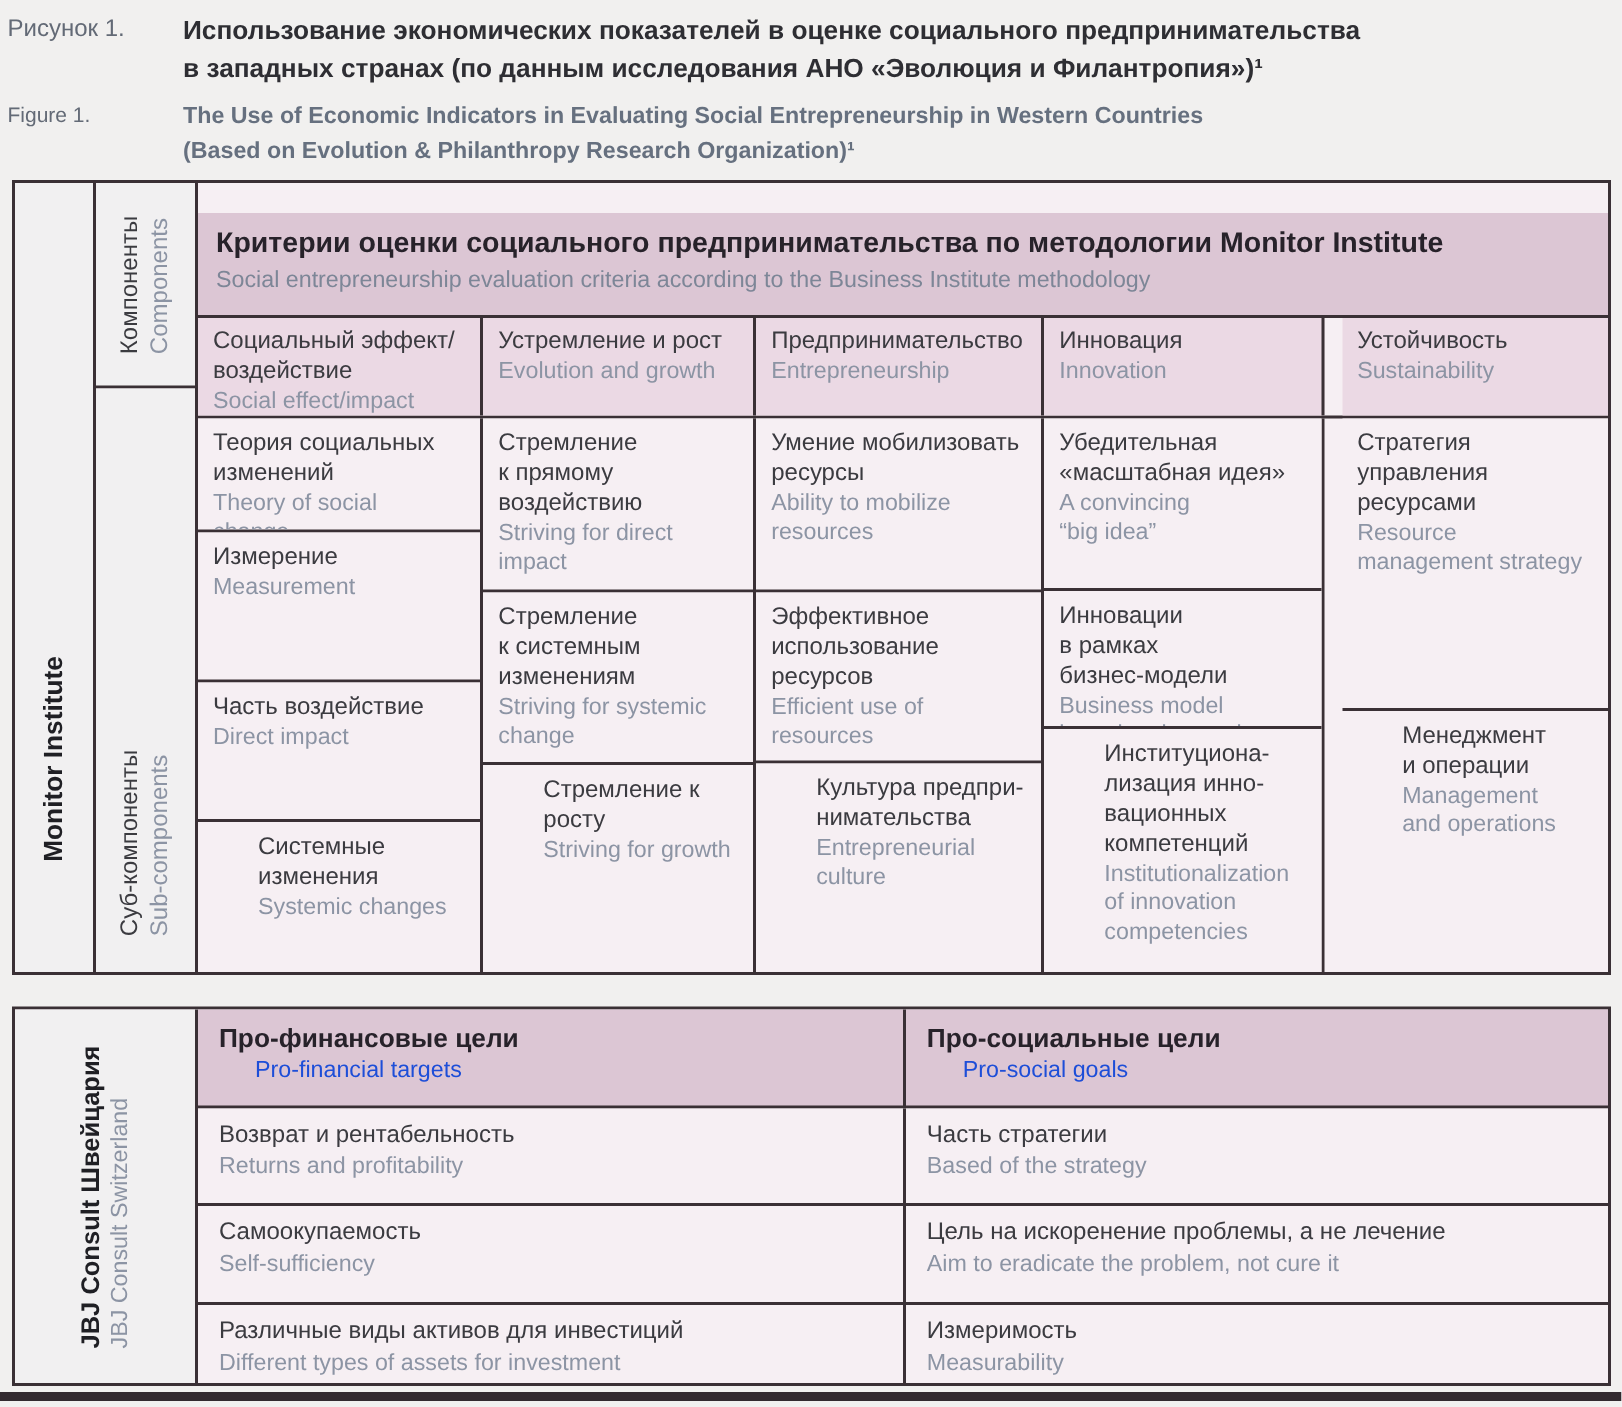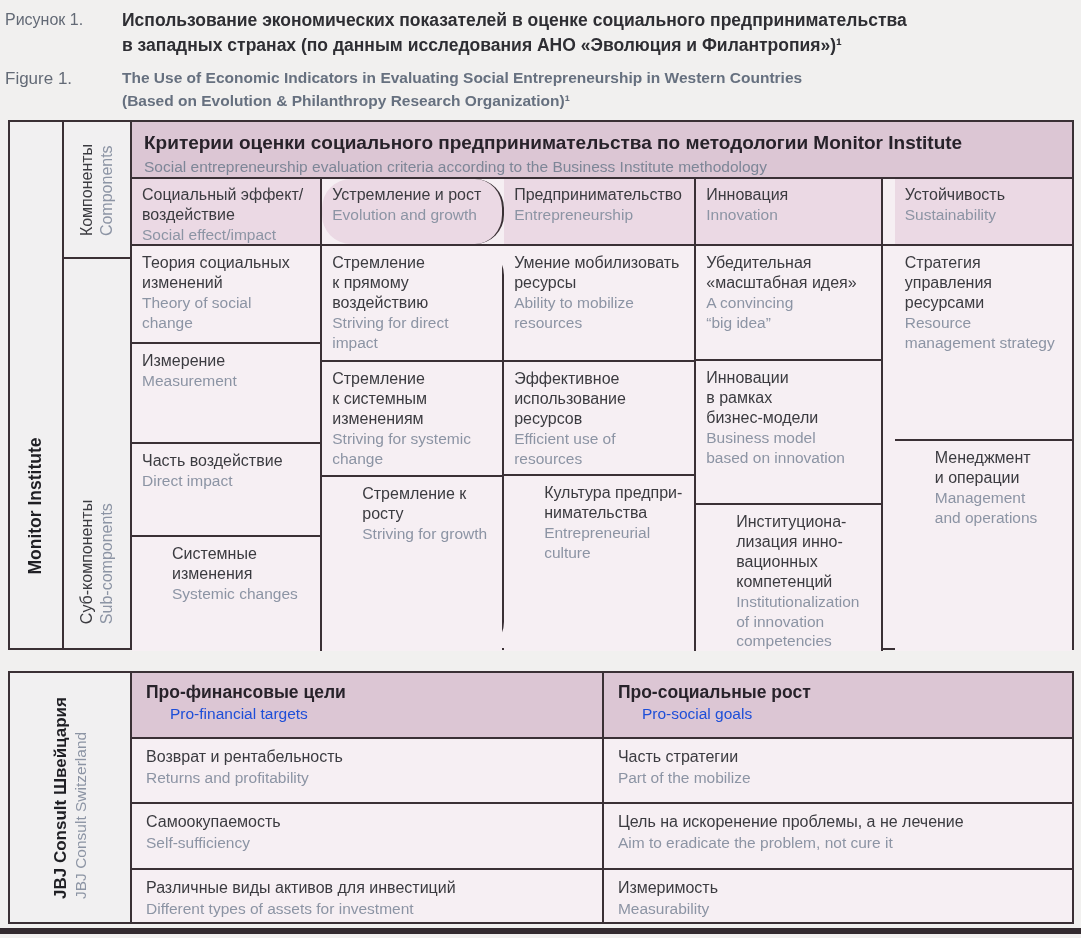--- a/index.html
+++ b/index.html
@@ -25,21 +25,21 @@
   .ru{display:block;white-space:pre-line;color:var(--ru);}
   .en{display:block;white-space:pre-line;color:var(--en);}
 
   
   .figure-title{height:120px;padding:8px 0 0 5px;}
   .title-row{display:flex;align-items:flex-start;}
   .fig-label{width:117px;flex:0 0 117px;color:var(--fig-label);font-size:16px;line-height:1.4;padding-top:1px;}
   .title-ru{font-size:17.5px;font-weight:bold;color:#2e2e33;line-height:1.45;width:950px;}
   .title-en{font-size:15.5px;font-weight:bold;color:var(--title-en);line-height:1.5;width:950px;}
   .title-row.en-row{margin-top:7px;}
-  .title-row.en-row .fig-label{font-size:17px;}
+  .title-row.en-row .fig-label{font-size:14px;}
 
   
   .tbl{display:flex;margin-left:8px;width:1066px;border:2px solid var(--border);background:var(--cell-bg);}
   .vcell{position:relative;background:var(--label-bg);}
   .vtext{position:absolute;left:50%;top:50%;transform:translate(-50%,-50%) rotate(-90deg);text-align:left;}
   .vtext .ru,.vtext .en{white-space:nowrap;line-height:1.25;font-size:16px;}
   .vtext .ru{font-weight:normal;}
   .vtext.bold .ru{font-weight:bold;color:#1f1f24;}
 
   
@@ -48,20 +48,21 @@
   .t1 .col-monitor .vtext{top:73%;}
   .t1 .col-monitor .ru{font-size:17.5px;font-weight:bold;color:#1f1f24;white-space:nowrap;}
   .t1 .col-group{flex:0 0 68px;display:flex;flex-direction:column;border-right:2px solid var(--border);}
   .t1 .group-top{height:137px;border-bottom:2px solid var(--border);}
   .t1 .group-bottom{flex:1;}
   .t1 .group-bottom .vtext{top:78%;}
   .t1 .main{flex:1;display:flex;flex-direction:column;}
   .main-header{
     height:70px;background:var(--header-band);border-bottom:2px solid var(--border);
     padding:9px 22px 0 12px;
+    margin-top:20px;
   }
   .main-header .ru{font-size:19px;font-weight:bold;color:#27222a;line-height:1.3;white-space:nowrap;}
   .main-header .en{font-size:15.5px;color:#7d8697;line-height:1.4;white-space:nowrap;}
   .col-headers{height:67px;display:flex;border-bottom:2px solid var(--border);}
   .col-head{
     background:var(--col-header);border-right:2px solid var(--border);
     padding:6px 0 0 10px;
   }
   .col-head:last-child{border-right:none;}
   .col-head .ru{font-size:16px;line-height:1.25;}
@@ -69,21 +70,21 @@
   .t1-body{flex:1;display:flex;}
   .t1-col{display:flex;flex-direction:column;border-right:2px solid var(--border);}
   .t1-col:last-child{border-right:none;}
   .cell{
     background:var(--cell-bg);border-bottom:2px solid var(--border);
     padding:7px 4px 0 10px;overflow:hidden;
   }
   .cell:last-child{border-bottom:none;flex:1;padding-left:40px;}
   .cell .ru{font-size:16px;line-height:1.25;}
   .cell .en{font-size:15.5px;line-height:1.25;}
-  .w1{width:20.5%;} .w2{width:19.6%;border-radius:29px;} .w3{width:20.7%;} .w4{width:20.1%;} .w5{width:19.1%;margin-left:12px;}
+  .w1{width:20.5%;} .w2{width:19.6%;} .w3{width:20.7%;} .w4{width:20.1%;} .w5{width:19.1%;margin-left:12px;}
 
   
   .t2{margin-top:21px;height:253px;}
   .t2 .col-jbj{flex:0 0 122px;border-right:2px solid var(--border);}
   .t2 .col-jbj .ru{font-size:17px;font-weight:bold;color:#1f1f24;}
   .t2 .col-jbj .en{font-size:15.5px;}
   .t2 .main2{flex:1;display:grid;grid-template-columns:50.2% 49.8%;grid-template-rows:66px 65px 66px 1fr;}
   .t2 .c{padding:8px 4px 0 14px;background:var(--cell-bg);border-bottom:2px solid var(--border);}
   .t2 .c.left{border-right:2px solid var(--border);}
   .t2 .c.head{background:var(--header-band);}
@@ -160,21 +161,21 @@
       </div>
       <div class="col-head w5">
         <span class="ru">Устойчивость</span>
         <span class="en">Sustainability</span>
       </div>
     </div>
 
     <div class="t1-body">
 
       <div class="t1-col w1">
-        <div class="cell" style="height:98px">
+        <div class="cell" style="height:76px">
           <span class="ru">Теория социальных
 изменений</span>
           <span class="en">Theory of social
 change</span>
         </div>
         <div class="cell" style="height:100px">
           <span class="ru">Измерение</span>
           <span class="en">Measurement</span>
         </div>
         <div class="cell" style="height:93px">
@@ -230,21 +231,21 @@
         </div>
       </div>
 
       <div class="t1-col w4">
         <div class="cell" style="height:115px">
           <span class="ru">Убедительная
 «масштабная идея»</span>
           <span class="en">A convincing
 “big idea”</span>
         </div>
-        <div class="cell" style="height:144px">
+        <div class="cell" style="height:92px">
           <span class="ru">Инновации
 в рамках
 бизнес-модели</span>
           <span class="en">Business model
 based on innovation</span>
         </div>
         <div class="cell">
           <span class="ru">Институциона-
 лизация инно-
 вационных
@@ -283,31 +284,31 @@
       <span class="en">JBJ Consult Switzerland</span>
     </div>
   </div>
 
   <div class="main2">
     <div class="c head left">
       <span class="ru">Про-финансовые цели</span>
       <span class="en">Pro-financial targets</span>
     </div>
     <div class="c head">
-      <span class="ru">Про-социальные рост</span>
+      <span class="ru">Про-социальные цели</span>
       <span class="en">Pro-social goals</span>
     </div>
 
     <div class="c left">
       <span class="ru">Возврат и рентабельность</span>
       <span class="en">Returns and profitability</span>
     </div>
     <div class="c">
       <span class="ru">Часть стратегии</span>
-      <span class="en">Part of the mobilize</span>
+      <span class="en">Based of the strategy</span>
     </div>
 
     <div class="c left">
       <span class="ru">Самоокупаемость</span>
       <span class="en">Self-sufficiency</span>
     </div>
     <div class="c">
       <span class="ru">Цель на искоренение проблемы, а не лечение</span>
       <span class="en">Aim to eradicate the problem, not cure it</span>
     </div>

